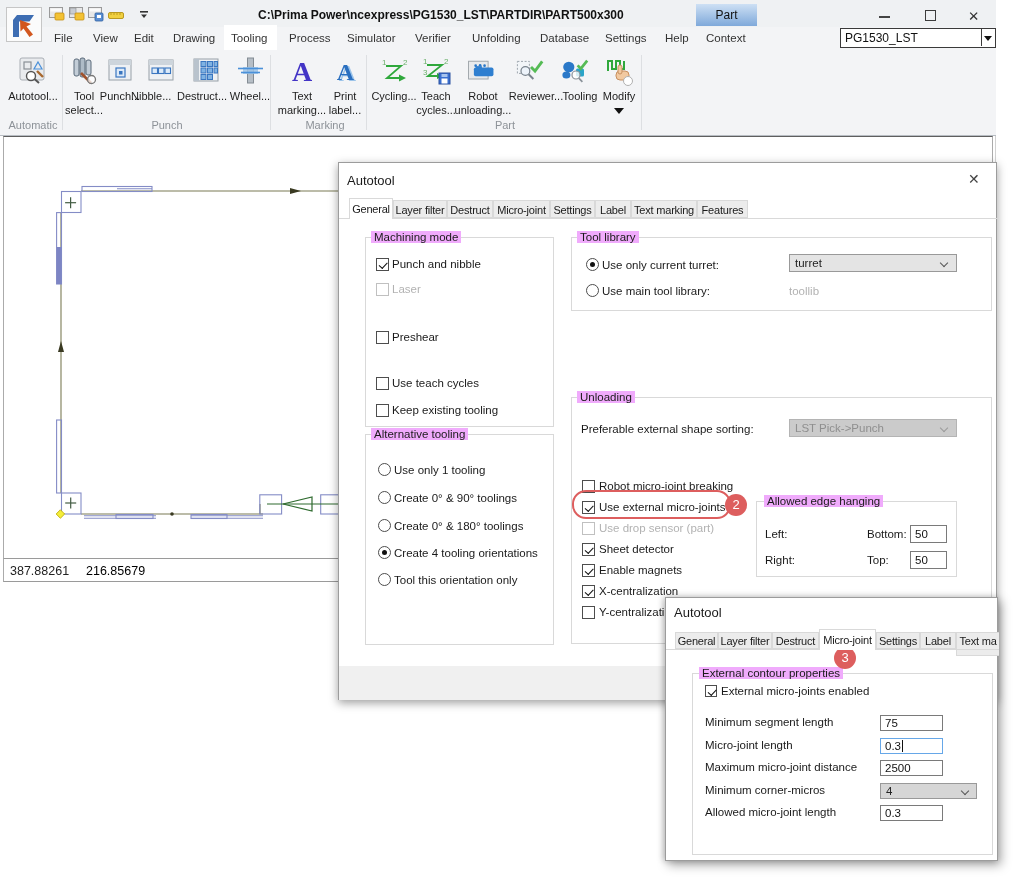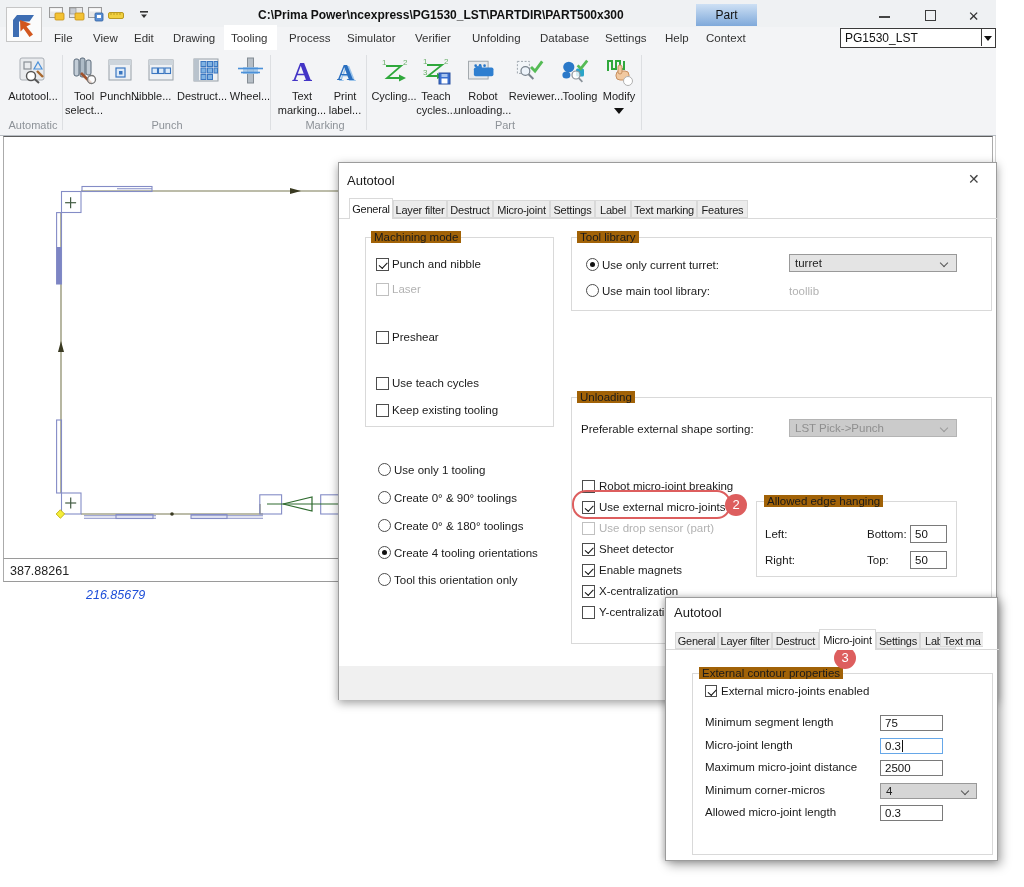--- a/index.html
+++ b/index.html
@@ -18,21 +18,21 @@
 
 #canvas { position:absolute; left:3px; top:136px; width:990px; height:422px; background:#fff; border-top:1px solid #5f5f5f; border-left:1px solid #ababab; border-right:1px solid #ababab; }
 #status { position:absolute; left:3px; top:558px; width:990px; height:24px; background:#fff; border-top:1px solid #9a9a9a; border-bottom:1px solid #9a9a9a; border-left:1px solid #ababab; border-right:1px solid #ababab; }
 
 .dlg { position:absolute; background:#fff; border:1px solid #9c9c9c; box-shadow:0 3px 9px rgba(0,0,0,0.38); }
 .dtitle { position:absolute; font-size:13px; color:#1a1a1a; }
 .tab { position:absolute; background:#ececec; border:1px solid #d9d9d9; font-size:11px; letter-spacing:-0.2px; color:#1a1a1a; text-align:center; white-space:nowrap; overflow:hidden; }
 .tabsel { background:#fff; border-bottom:none; z-index:3; }
 .tabline { position:absolute; height:1px; background:#d9d9d9; }
 .grp { position:absolute; border:1px solid #d9d9d9; }
-.glbl { position:absolute; top:-7px; background:#a16207; padding:0 3px; font-size:11.5px; color:#1a1a1a; white-space:nowrap; }
+.glbl { position:absolute; top:-7px; background:#f0abfc; padding:0 3px; font-size:11.5px; color:#1a1a1a; white-space:nowrap; }
 .lbl { position:absolute; font-size:11.5px; color:#1a1a1a; white-space:nowrap; }
 .gray { color:#b2b2b2; }
 .cb { position:absolute; width:13px; height:13px; border:1px solid #4d4d4d; background:#fff; }
 .cb.dis { border-color:#c0c0c0; }
 .cb.chk::after { content:""; position:absolute; left:2px; top:2.5px; width:7px; height:3.5px; border-left:1.6px solid #111; border-bottom:1.6px solid #111; transform:rotate(-47deg); }
 .rad { position:absolute; width:13px; height:13px; border:1px solid #4d4d4d; border-radius:50%; background:#fff; }
 .rad.sel::after { content:""; position:absolute; left:3px; top:3px; width:5px; height:5px; border-radius:50%; background:#111; }
 .inp { position:absolute; border:1px solid #7a7a7a; background:#fff; font-size:11.5px; color:#111; padding-left:4px; line-height:14px; }
 .combo { position:absolute; border:1px solid #999; background:#e4e4e4; font-size:11.5px; color:#222; padding-left:5px; }
 .chev { position:absolute; width:6px; height:6px; border-right:1.4px solid #555; border-bottom:1.4px solid #555; transform:rotate(45deg); }
@@ -283,21 +283,21 @@
     <g stroke="#2f6b2f" stroke-width="1.2" fill="none">
       <line x1="263" y1="367" x2="336" y2="367"></line>
       <polygon points="279,367 308,360 308,374"></polygon>
     </g>
 
     <rect x="53.4" y="374" width="6" height="6" transform="rotate(45 56.4 377)" fill="#f5ee3a" stroke="#b9a900" stroke-width="0.8"></rect>
   </svg>
   </div>
   <div id="status"></div>
   <div class="abs" style="left:10px;top:564px;font-size:12.5px;color:#222;">387.88261</div>
-  <div class="abs" style="left:86px;top:588px;font-size:12.5px;color:#1d4ed8;font-style:italic;">216.85679</div>
+  <div class="abs" style="left:86px;top:564px;font-size:12.5px;color:#000000;">216.85679</div>
 </div>
 
 <div class="dlg" id="dlg1" style="left:338px;top:162px;width:659px;height:538px;">
   <div class="dtitle" style="left:8px;top:10px;">Autotool</div>
   <div class="abs" style="left:629px;top:8px;font-size:14px;color:#444;">✕</div>
 
   <div class="tab tabsel" style="left:10px;top:35px;width:44px;height:21px;line-height:21px;">General</div>
   <div class="tab" style="left:54px;top:37px;width:54px;height:18px;line-height:18px;">Layer filter</div>
   <div class="tab" style="left:108px;top:37px;width:46px;height:18px;line-height:18px;">Destruct</div>
   <div class="tab" style="left:154px;top:37px;width:57px;height:18px;line-height:18px;">Micro-joint</div>
@@ -314,20 +314,23 @@
       <div class="lbl" style="left:53px;top:95px;">Punch and nibble</div>
   <div class="cb dis" style="left:37px;top:120px;"></div>
       <div class="lbl gray" style="left:53px;top:120px;">Laser</div>
   <div class="cb" style="left:37px;top:168px;"></div>
       <div class="lbl" style="left:53px;top:168px;">Preshear</div>
   <div class="cb" style="left:37px;top:214px;"></div>
       <div class="lbl" style="left:53px;top:214px;">Use teach cycles</div>
   <div class="cb" style="left:37px;top:241px;"></div>
       <div class="lbl" style="left:53px;top:241px;">Keep existing tooling</div>
 
+  <div class="grp" style="left:26px;top:271px;width:189px;height:211px;">
+        <span class="glbl" style="left:5px;">Alternative tooling</span>
+      </div>
   <div class="rad" style="left:39px;top:300px;"></div>
       <div class="lbl" style="left:55px;top:301px;">Use only 1 tooling</div>
   <div class="rad" style="left:39px;top:328px;"></div>
       <div class="lbl" style="left:55px;top:329px;">Create 0° &amp; 90° toolings</div>
   <div class="rad" style="left:39px;top:356px;"></div>
       <div class="lbl" style="left:55px;top:357px;">Create 0° &amp; 180° toolings</div>
   <div class="rad sel" style="left:39px;top:383px;"></div>
       <div class="lbl" style="left:55px;top:384px;">Create 4 tooling orientations</div>
   <div class="rad" style="left:39px;top:410px;"></div>
       <div class="lbl" style="left:55px;top:411px;">Tool this orientation only</div>
@@ -379,21 +382,21 @@
 <div class="redc" style="left:725px;top:494px;">2</div>
 
 <div class="dlg" id="dlg2" style="left:665px;top:597px;width:333px;height:264px;box-shadow:3px 4px 10px rgba(0,0,0,0.35), -2px 0 6px rgba(0,0,0,0.2);">
   <div class="dtitle" style="left:8px;top:7px;">Autotool</div>
   <div class="tab" style="left:9px;top:34px;width:43px;height:17px;line-height:17px;">General</div>
   <div class="tab" style="left:52px;top:34px;width:54px;height:17px;line-height:17px;">Layer filter</div>
   <div class="tab" style="left:106px;top:34px;width:47px;height:17px;line-height:17px;">Destruct</div>
   <div class="tab tabsel" style="left:153px;top:31px;width:57px;height:21px;line-height:20px;">Micro-joint</div>
   <div class="tab" style="left:210px;top:34px;width:44px;height:17px;line-height:17px;">Settings</div>
   <div class="tab" style="left:254px;top:34px;width:36px;height:17px;line-height:17px;">Label</div>
-  <div class="tab" style="left:274px;top:34px;width:43px;height:15px;line-height:17px;border-right:none;">Text ma</div>
+  <div class="tab" style="left:290px;top:34px;width:43px;height:24px;line-height:17px;border-right:none;">Text ma</div>
   <div class="tabline" style="left:0px;top:51px;width:333px;"></div>
   <div class="grp" style="left:26px;top:75px;width:301px;height:182px;">
         <span class="glbl" style="left:6px;">External contour properties</span>
       </div>
   <div class="cb chk" style="left:39px;top:87px;width:12px;height:12px;"></div>
   <div class="lbl" style="left:55px;top:87px;">External micro-joints enabled</div>
   <div class="lbl" style="left:39px;top:118px;">Minimum segment length</div>
   <div class="inp" style="left:214px;top:117px;width:63px;height:16px;line-height:14px;">75</div>
   <div class="lbl" style="left:39px;top:141px;">Micro-joint length</div>
   <div class="inp" style="left:214px;top:140px;width:63px;height:16px;line-height:14px;border:1px solid #66a7e8;">0.3<span style="border-left:1px solid #111;margin-left:1px;"></span></div>

